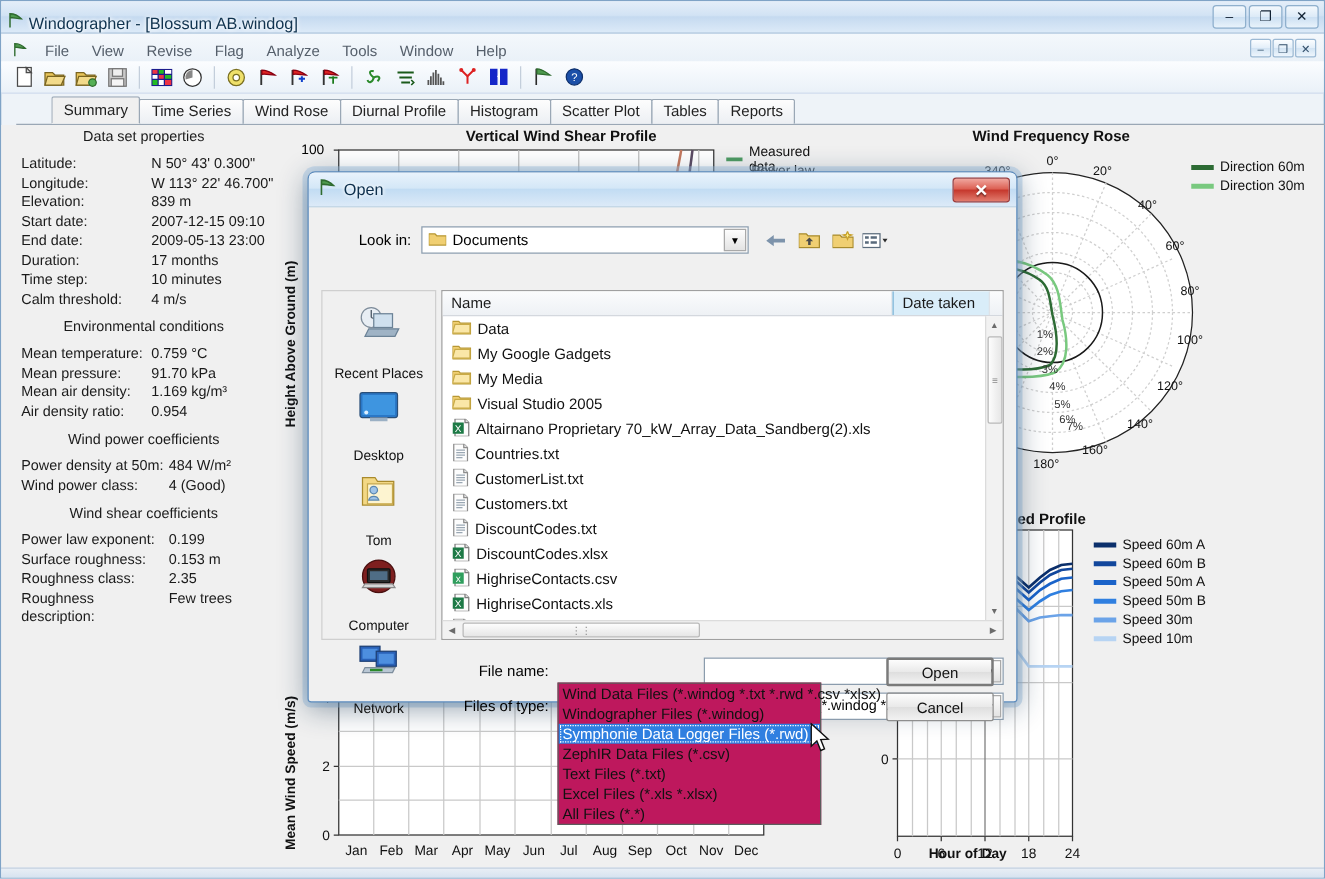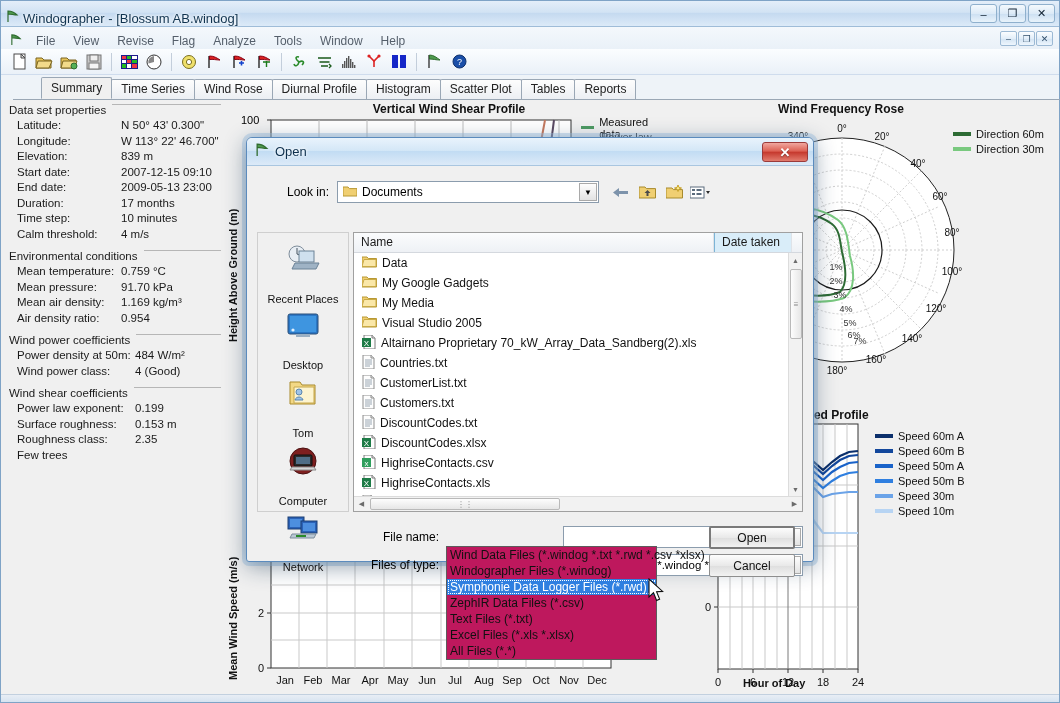--- a/index.html
+++ b/index.html
@@ -118,21 +118,21 @@
     border-top:1px solid #c2d0df;
   }
 
   
   .summary {
     position:absolute; left:8px; top:4px; width:212px; bottom:4px;
     font-size: 11.5px; color:#1a1a1a;
     font-family: "Liberation Sans", sans-serif;
   }
   .grp { margin-bottom: 8px; }
-  .grp-title { display:flex; gap:6px; margin-bottom:2px; }
+  .grp-title { display:flex; align-items:center; gap:6px; margin-bottom:2px;flex-direction:column; }
   .grp-title span { white-space: nowrap; }
   .grp-title .rule { flex:1; height:1px; background:#b6b6b6; }
   .row { display:flex; line-height: 15.5px; padding-left: 8px; }
   .row .k { width: 104px; }
   .row .k.wide { width: 118px; }
   .row .v { }
 
   
   .chart { position:absolute; }
   .chart-title { text-align:center; font-size:12px; font-weight:bold; color:#111; }
@@ -537,20 +537,21 @@
             </div>
             <div class="row">
               <span class="k wide">Surface roughness:</span>
               <span class="v">0.153 m</span>
             </div>
             <div class="row">
               <span class="k wide">Roughness class:</span>
               <span class="v">2.35</span>
             </div>
             <div class="row">
+              <span class="k wide">Roughness description:</span>
               <span class="v">Few trees</span>
             </div>
           </div>
         </div>
 
       <div class="chart" style="left:228px; top:2px; width:390px; height:300px;">
         <div class="chart-title" style="margin-left:50px;">Vertical Wind Shear Profile</div>
         <div class="vlabel" style="position:absolute; left:-2px; top:40px; height:200px;">Height Above Ground (m)</div>
         <div style="position:absolute; left:12px; top:12px; font-size:11px;">100</div>
         <div style="position:absolute; left:20px; top:82px; font-size:11px; color:#555;">80</div>

